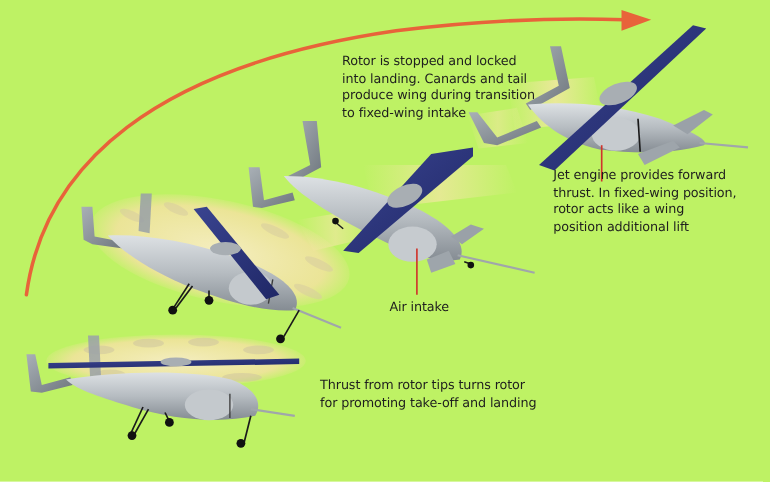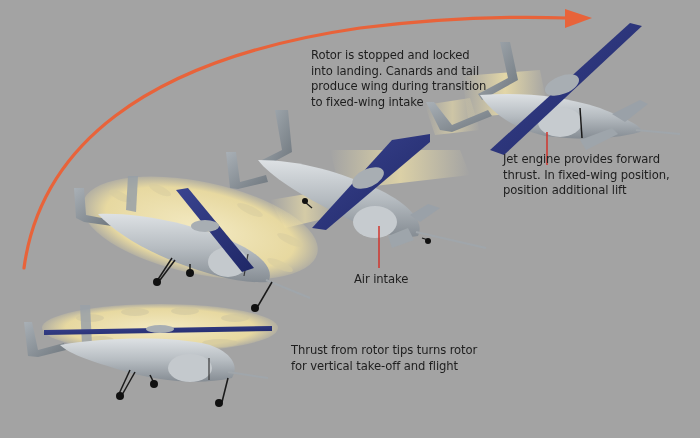--- a/index.html
+++ b/index.html
@@ -1,16 +1,16 @@
 <!DOCTYPE html>
 <html><head>
 <meta charset="utf-8">
 <style>
   html, body { margin: 0; padding: 0; background: #ffffff; }
-  #stage { position: relative; width: 700px; height: 438px; overflow: hidden; background: #a3a3a3; font-family: "DejaVu Sans", "Liberation Sans", sans-serif; }
+  #stage { position: relative; width: 700px; height: 438px; overflow: hidden; background: #bef264; font-family: "DejaVu Sans", "Liberation Sans", sans-serif; }
   svg.art { position: absolute; left: 0; top: 0; }
   .label { position: absolute; color: #1e1e1e; font-size: 11.6px; line-height: 15.6px; letter-spacing: -0.1px; }
   .label div { white-space: nowrap; }
 </style>
 </head>
 <body>
 
 <div id="stage">
 
   <svg class="art" width="700" height="438" viewBox="0 0 700 438">
@@ -162,25 +162,26 @@
   <div class="label" style="left:311px; top:48px;">
     <div>Rotor is stopped and locked</div>
     <div>into landing. Canards and tail</div>
     <div>produce wing during transition</div>
     <div>to fixed-wing intake</div>
   </div>
 
   <div class="label" style="left:503px; top:152px;">
     <div>Jet engine provides forward</div>
     <div>thrust. In fixed-wing position,</div>
+    <div>rotor acts like a wing</div>
     <div>position additional lift</div>
   </div>
 
   <div class="label" style="left:354px; top:272px;text-align:right;">
     <div>Air intake</div>
   </div>
 
   <div class="label" style="left:291px; top:343px;">
     <div>Thrust from rotor tips turns rotor</div>
-    <div>for vertical take-off and flight</div>
+    <div>for promoting take-off and landing</div>
   </div>
 
 </div>
 
 </body></html>

